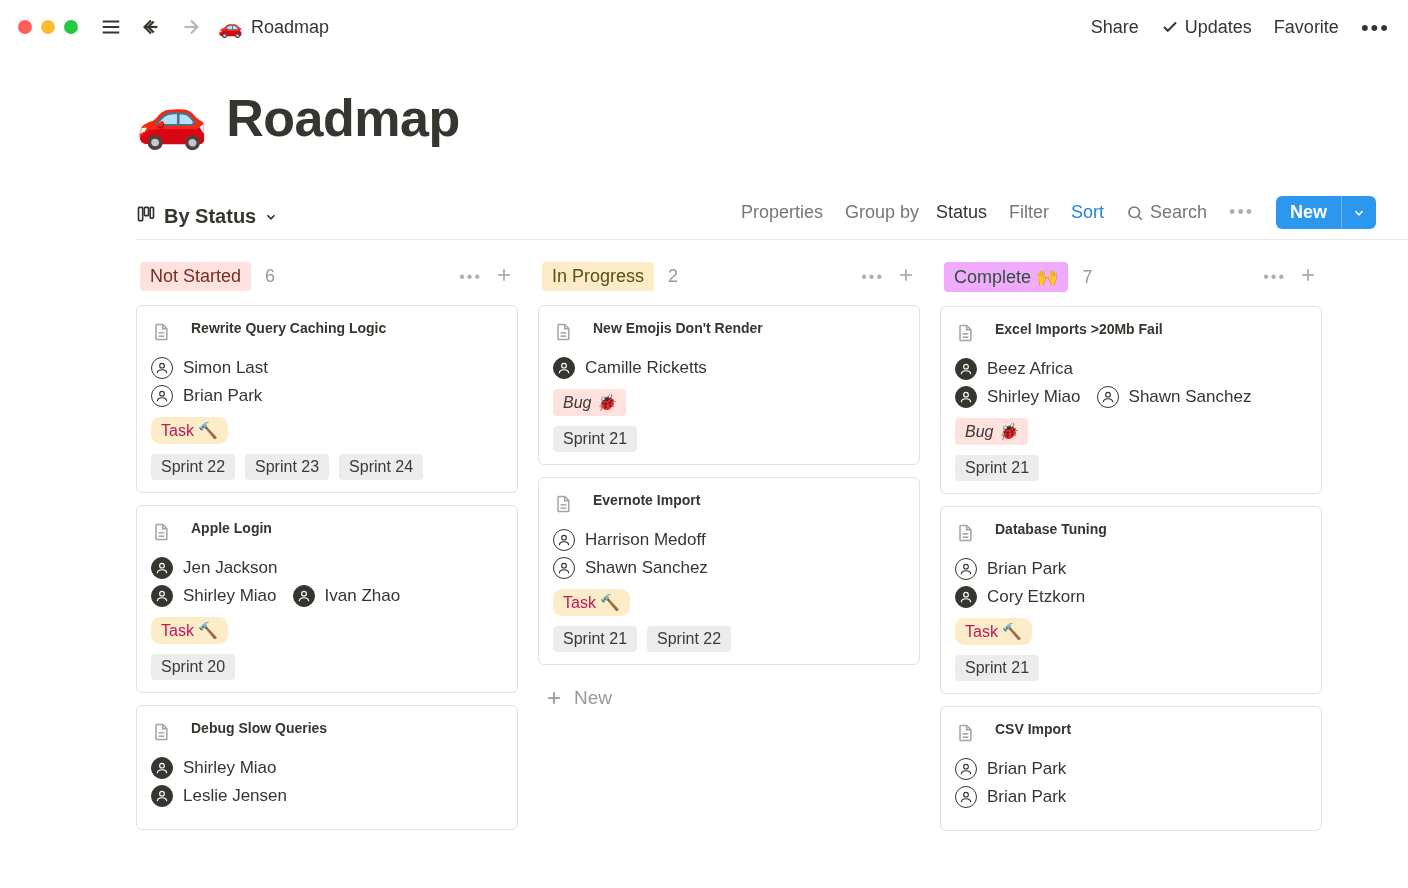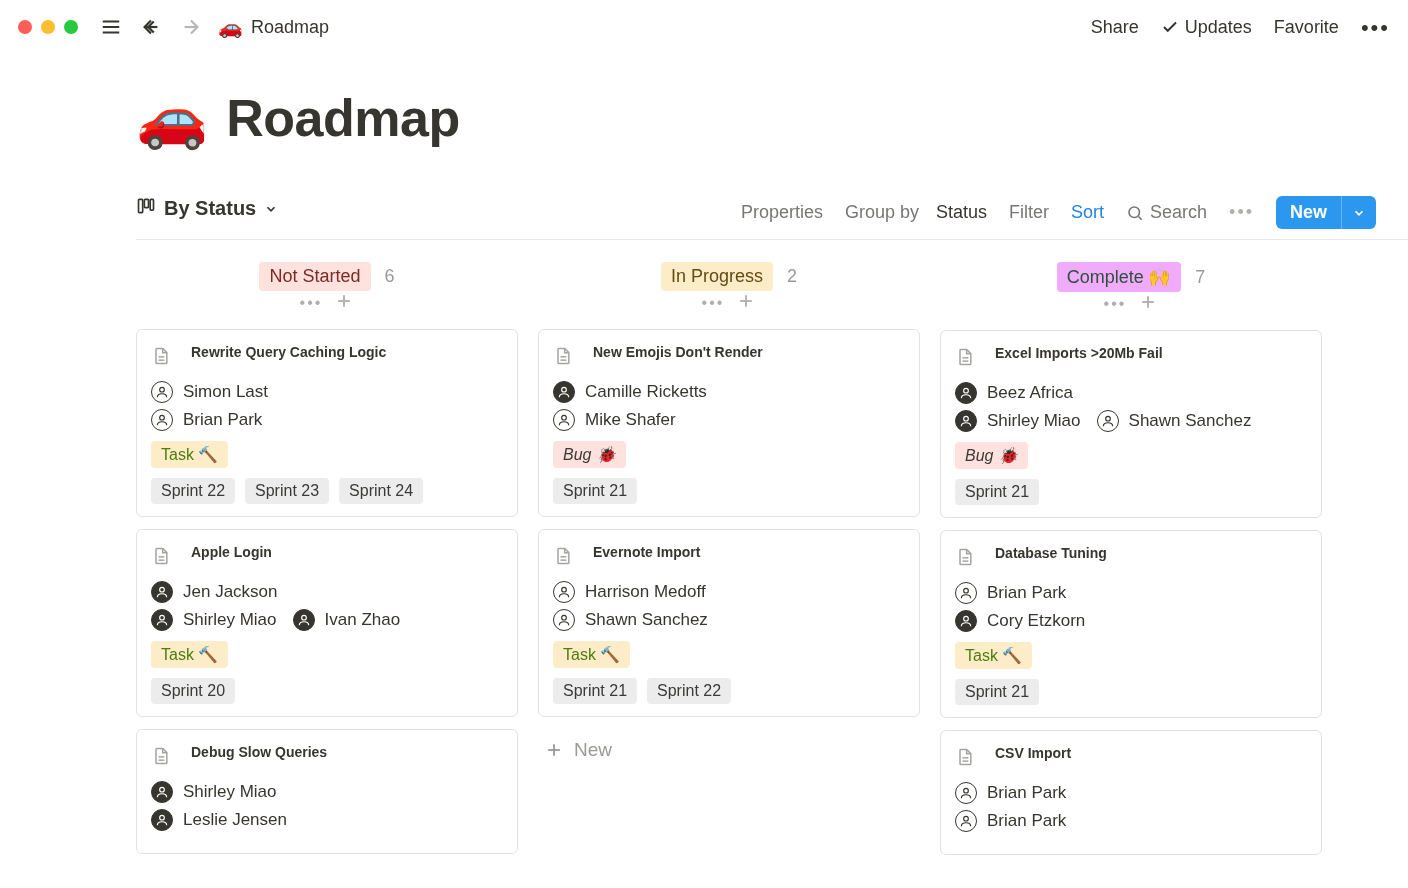--- a/index.html
+++ b/index.html
@@ -37,21 +37,21 @@
     padding: 30px 0 0 0;
   }
   .page-inner {
     padding-left: 136px;
   }
   .page-title { display:flex; align-items:center; gap:18px; }
   .page-title .emoji { font-size:58px;}
   .page-title h1 { font-size:52px; font-weight:700; letter-spacing:-0.5px;}
   
   .controls {
-    display:flex; align-items:flex-start; justify-content:space-between;
+    display:flex; align-items:flex-end; justify-content:space-between;
     margin-top: 44px;
     padding-right: 32px;
     border-bottom:1px solid #e9e9e7;
     padding-bottom: 10px;
   }
   .view-switch { display:flex; align-items:center; gap:8px; font-size:20px; font-weight:600; cursor:pointer;}
   .board-icon svg { width:20px; height:20px;}
   .controls-right { display:flex; align-items:center; gap:22px; font-size:18px;}
   .ctl { color:#787774; cursor:pointer; display:flex; align-items:center; gap:6px;}
   .ctl.sort { color:#2383e2; }
@@ -61,42 +61,42 @@
   
   .board {
     display:flex;
     gap:20px;
     margin-top: 22px;
     padding-right: 10px;
     overflow:hidden;
   }
   .col { width: 382px; flex:0 0 382px; }
   .col.ghost { width: 60px; flex:0 0 60px; padding-top:2px;}
-  .col-header { display:flex; align-items:center; justify-content:space-between; padding: 0 4px 14px 4px; flex-direction: column;}
+  .col-header { display:flex; align-items:center; justify-content:space-between; padding: 0 4px 14px 4px;}
   .col-title { display:flex; align-items:center; gap:14px;}
   .status-pill { font-size:18px; font-weight:500; padding:4px 10px; border-radius:4px;}
   .pill-red { background:#ffe2dd; color:#7a2b24;}
   .pill-yellow { background:#fdecc8; color:#634b12;}
   .pill-green { background:#f0abfc; color:#2c513a;}
   .col-count { color:#9b9a97; font-size:18px;}
   .col-actions { display:flex; align-items:center; gap:12px; color:#b0afac;}
   .col-actions span{ cursor:pointer;}
   .cards { display:flex; flex-direction:column; gap:12px;}
   .card { border:1px solid #e3e2e0; border-radius:6px; padding:14px 14px 12px 14px; background:#fff; cursor:pointer;}
   .card-title-row { display:flex; align-items:flex-start; gap:20px; font-size:14px; font-weight:600; margin-bottom:12px;}
   .page-icon { color:#a5a4a1; flex-shrink:0; margin-top:2px;}
   .people { display:flex; flex-direction:column; gap:6px; margin-bottom:10px;}
   .people-row { display:flex; flex-wrap:wrap; gap:16px; align-items:center;}
   .person { display:flex; align-items:center; gap:10px; font-size:17px; color:#37352f;}
   .avatar { width:22px; height:22px; border-radius:50%; background:#fff; border:1.5px solid #37352f; display:flex; align-items:center; justify-content:center; flex-shrink:0;}
   .avatar svg { width:14px; height:14px;}
   .avatar.filled { background:#37352f;}
   .tags { display:flex; flex-wrap:wrap; gap:10px; }
   .tag { font-size:16px; padding:4px 10px; border-radius:4px;}
-  .tag.task { background:#fdecc8; color:#4d7c0f;}
+  .tag.task { background:#fdecc8; color:#be185d;border-radius:9px;}
   .tag.bug { background:#ffe2dd; color:#3a3a38;font-style:italic;}
   .tag.sprint { background:#ebeceb; color:#3a3a38;}
   .new-card { display:flex; align-items:center; gap:10px; color:#9b9a97; font-size:19px; padding:10px 6px; cursor:pointer;}
   .hidden-label { color:#9b9a97; font-size:18px;}
   .inbox { margin-top:54px; display:flex; justify-content:center; color:#37352f;}
 </style>
 </head>
 <body>
 
 <div class="topbar">
@@ -385,31 +385,20 @@
                   <div class="person">
           <span class="avatar filled">
                       <svg viewBox="0 0 24 24" fill="none" stroke="#fff" stroke-width="2">
                         <circle cx="12" cy="8" r="4"></circle>
                         <path d="M4 21c0-4 4-6 8-6s8 2 8 6"></path>
                       </svg>
                     </span>
           <span>Camille Ricketts</span>
         </div>
                 </div>
-                <div class="people-row">
-                  <div class="person">
-          <span class="avatar">
-                      <svg viewBox="0 0 24 24" fill="none" stroke="#37352f" stroke-width="2">
-                        <circle cx="12" cy="8" r="4"></circle>
-                        <path d="M4 21c0-4 4-6 8-6s8 2 8 6"></path>
-                      </svg>
-                    </span>
-          <span>Mike Shafer</span>
-        </div>
-                </div>
               </div>
       <div class="tags" style="margin-bottom:10px;">
                 <span class="tag bug">Bug 🐞</span>
               </div>
               <div class="tags">
                 <span class="tag sprint">Sprint 21</span>
               </div>
     </div>
             <div class="card">
       <div class="card-title-row">

